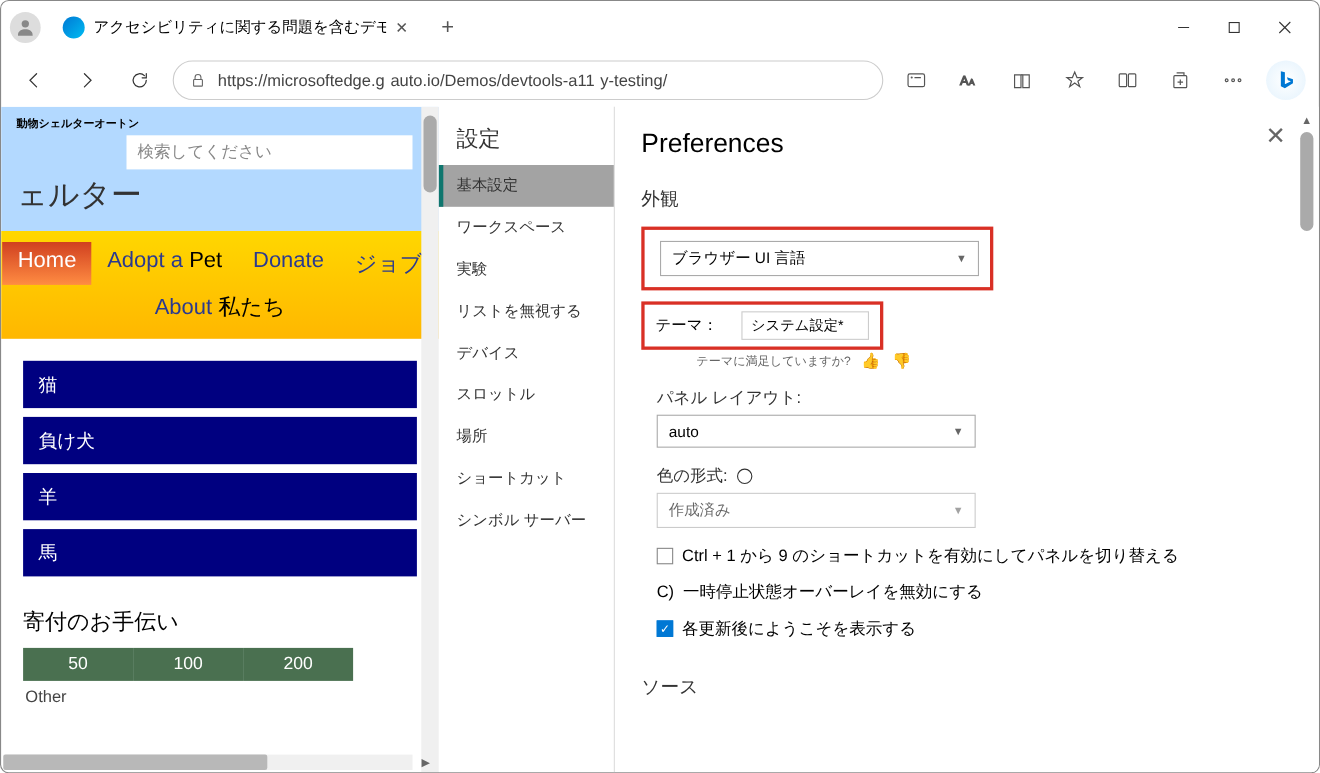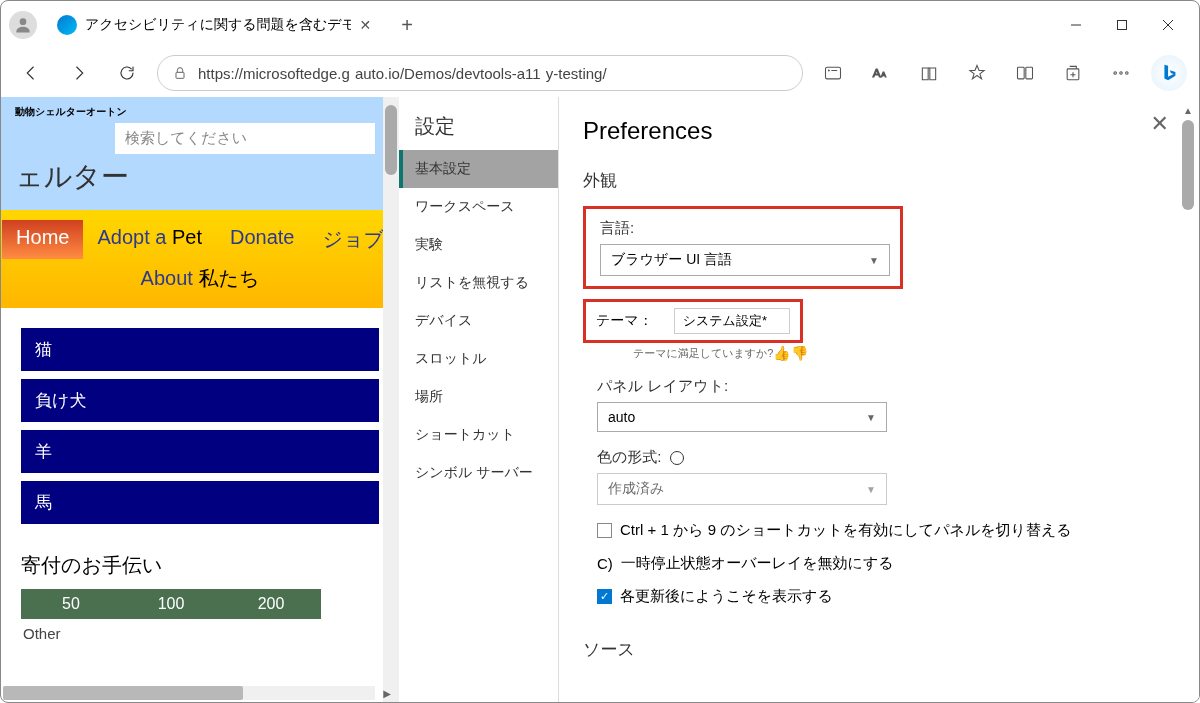--- a/index.html
+++ b/index.html
@@ -55,21 +55,21 @@
 .dt-main{flex:1;padding:20px 24px;overflow-y:auto;position:relative}
 .dt-close{position:absolute;top:14px;right:30px;font-size:22px;color:#666;cursor:pointer}
 .pref-title{font-size:24px;margin-bottom:24px}
 .section-title{font-size:17px;margin-bottom:14px;color:#333}
 .highlight-box{border:3px solid #d93025;padding:10px 14px;width:320px;margin-bottom:10px}
 .setting-label{font-size:15px;color:#333;margin-bottom:6px}
 .select{border:1px solid #aaa;padding:6px 10px;font-size:14px;display:flex;justify-content:space-between;align-items:center;background:#fff;cursor:pointer;width:290px}
 .select-arrow{font-size:10px;color:#666}
 .theme-row{border:3px solid #d93025;padding:6px 10px;width:220px;display:flex;gap:21px;align-items:center;margin-bottom:2px;font-size:14px}
 .theme-input{border:1px solid #ccc;padding:3px 8px;flex:1;font-size:13px}
-.satisfy{font-size:11px;color:#666;margin-left:50px;display:flex;align-items:center;margin-bottom:16px}
+.satisfy{font-size:11px;color:#666;margin-left:50px;display:flex;align-items:center;gap:10px;margin-bottom:16px}
 .thumb-icon{cursor:pointer;font-size:14px}
 .setting-block{margin-bottom:16px;margin-left:14px}
 .checkbox-row{display:flex;align-items:center;gap:8px;margin-bottom:14px;font-size:15px;margin-left:14px}
 .cb{width:15px;height:15px;border:1px solid #888;cursor:pointer;flex-shrink:0;display:flex;align-items:center;justify-content:center}
 .cb.checked{background:#0078d4;border-color:#0078d4;color:#fff;font-size:11px}
 .color-circle{display:inline-block;width:14px;height:14px;border:1.5px solid #333;border-radius:50%;vertical-align:middle;margin-left:4px}
 .dt-vscroll{position:absolute;top:8px;right:4px;width:14px;bottom:8px}
 .dt-vscroll-arrow{font-size:10px;color:#666;text-align:center;cursor:pointer}
 .dt-vthumb{width:12px;height:90px;background:#aaa;border-radius:6px;margin:4px auto;cursor:pointer}
 .muted-select{opacity:.6}
@@ -239,21 +239,20 @@
       <div class="dt-item">場所</div>
       <div class="dt-item">ショートカット</div>
       <div class="dt-item">シンボル サーバー</div>
     </div>
     <div class="dt-main">
       <div class="dt-close">✕</div>
       <div class="pref-title">Preferences</div>
       <div class="section-title">外観</div>
 
       <div class="highlight-box">
-        <div class="setting-label">言語:</div>
         <div class="select">
           <span>ブラウザー UI 言語</span>
           <span class="select-arrow">▼</span>
         </div>
       </div>
 
       <div class="theme-row">
         <span>テーマ：</span>
         <span class="theme-input">システム設定*</span>
       </div>

